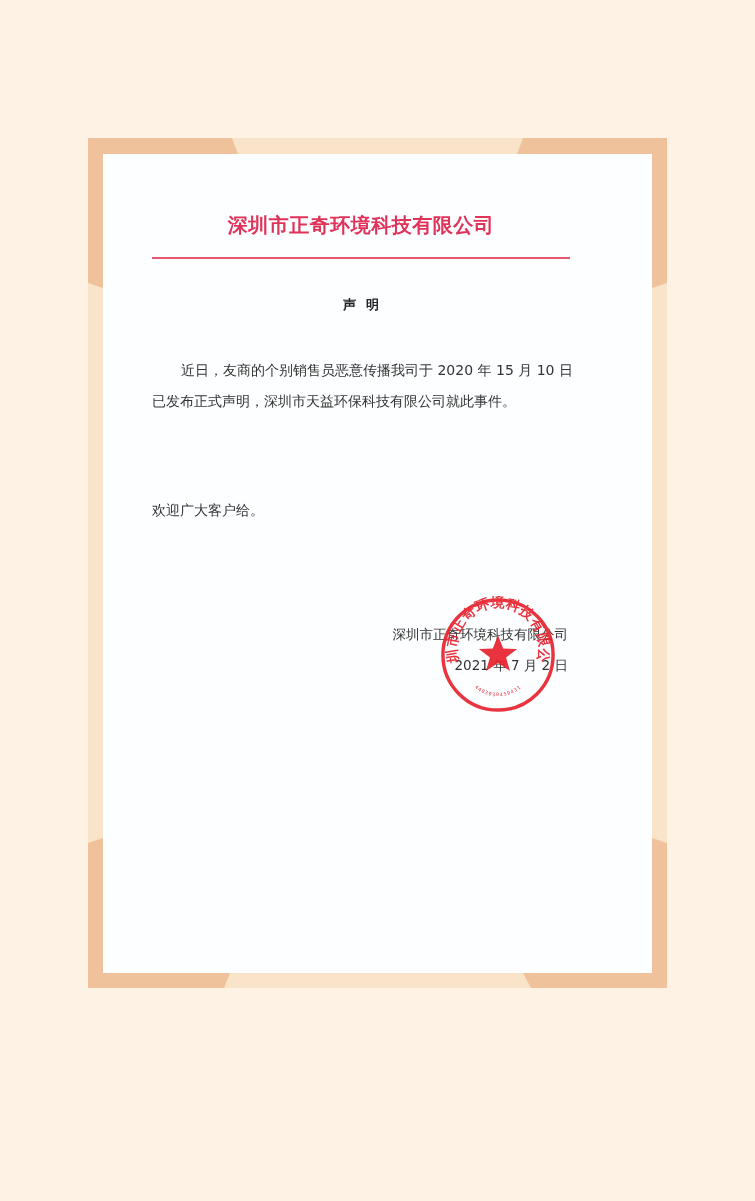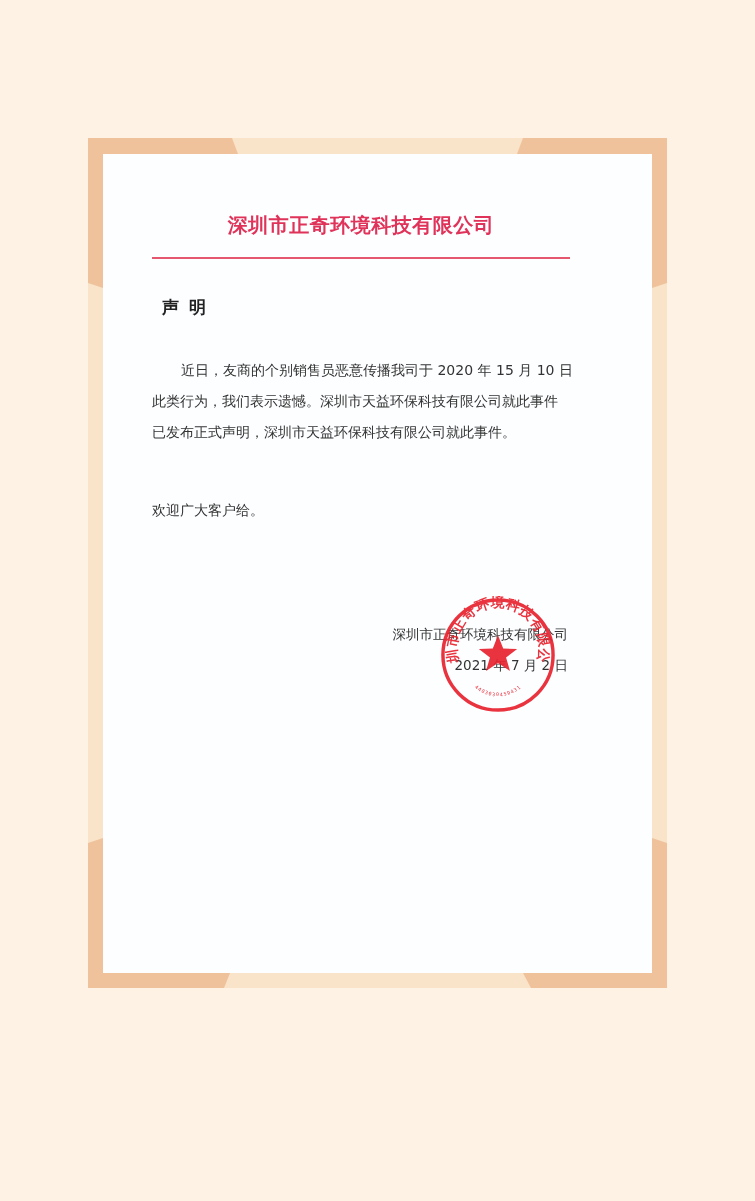--- a/index.html
+++ b/index.html
@@ -53,22 +53,22 @@
     .title-rule {
       position: absolute;
       left: 152px; top: 257px;
       width: 418px; height: 2px;
       background: #e4576f;
     }
     .heading {
       position: absolute;
       left: 152px; top: 296px;
       width: 418px;
-      text-align: left;
-      font-size: 17px;
+      text-align: center;
+      font-size: 13px;
       font-weight: bold;
       color: #222;
       letter-spacing: 10px;
       padding-left: 10px;
       box-sizing: border-box;
     }
     .para {
       position: absolute;
       left: 152px;
       width: 420px;
@@ -117,21 +117,20 @@
 
 <div class="paper"></div>
 
 <div class="title">深圳市正奇环境科技有限公司</div>
 <div class="title-rule"></div>
 
 <div class="heading">声明</div>
 
 <div class="para p1">
   <span class="line indent">近日，友商的个别销售员恶意传播我司于 2020 年 15 月 10 日</span>
-  <span class="line">此类行为，我们表示遗憾。深圳市天益环保科技有限公司就此事件</span>
   <span class="line">已发布正式声明，深圳市天益环保科技有限公司就此事件。</span>
 </div>
 
 <div class="para p2">
   <span class="line">欢迎广大客户给。</span>
 </div>
 
 <div class="sign sign-company">深圳市正奇环境科技有限公司</div>
 <div class="sign sign-date">2021 年 7 月 2 日</div>
 

